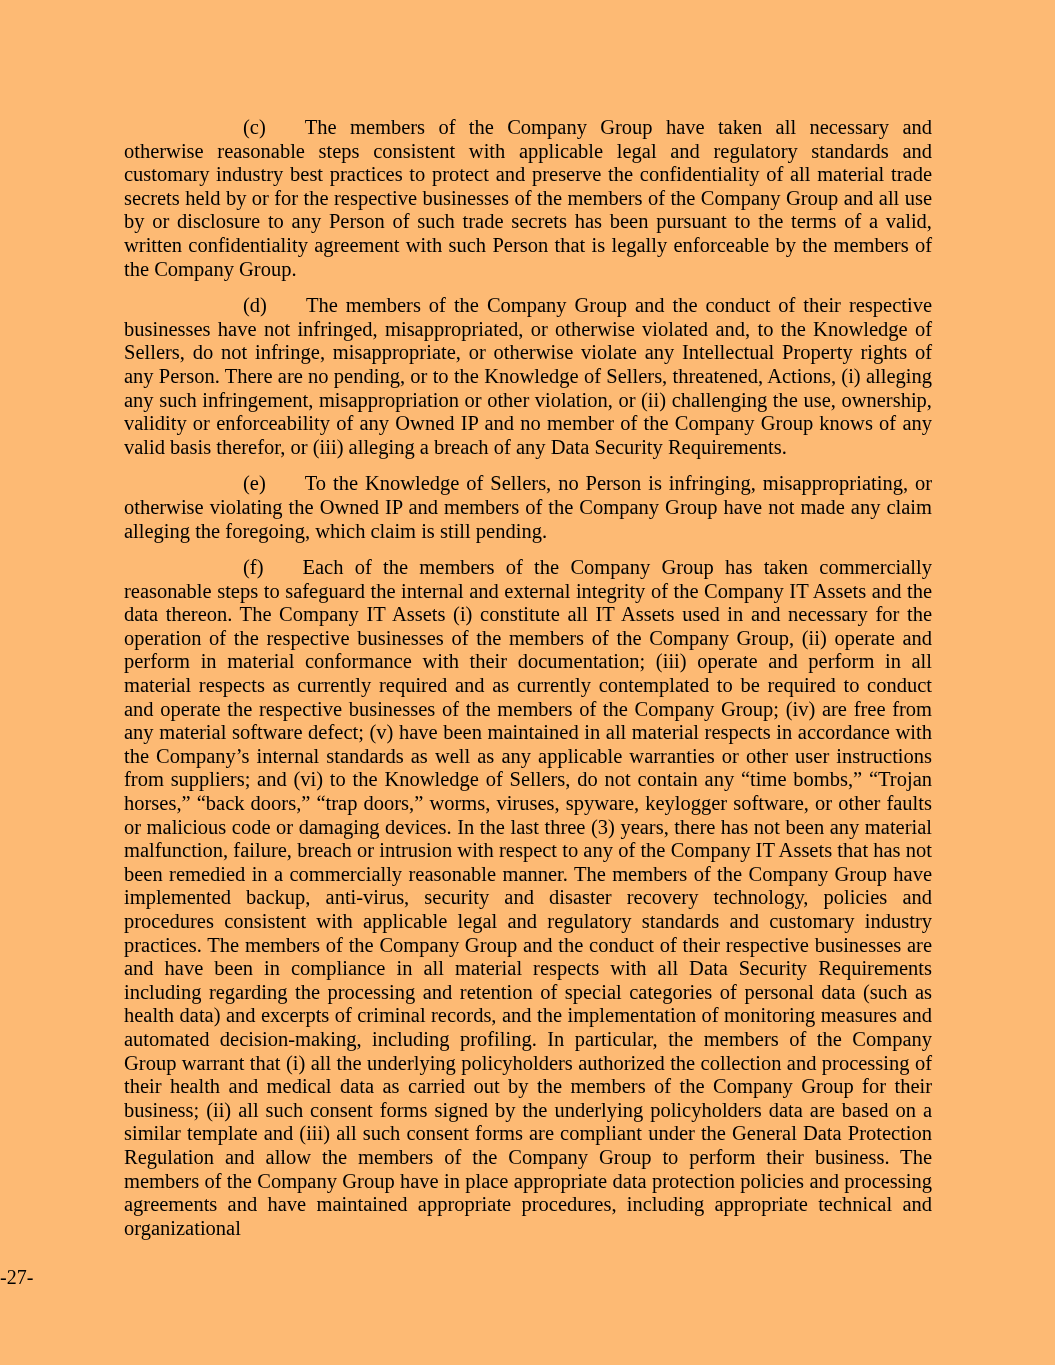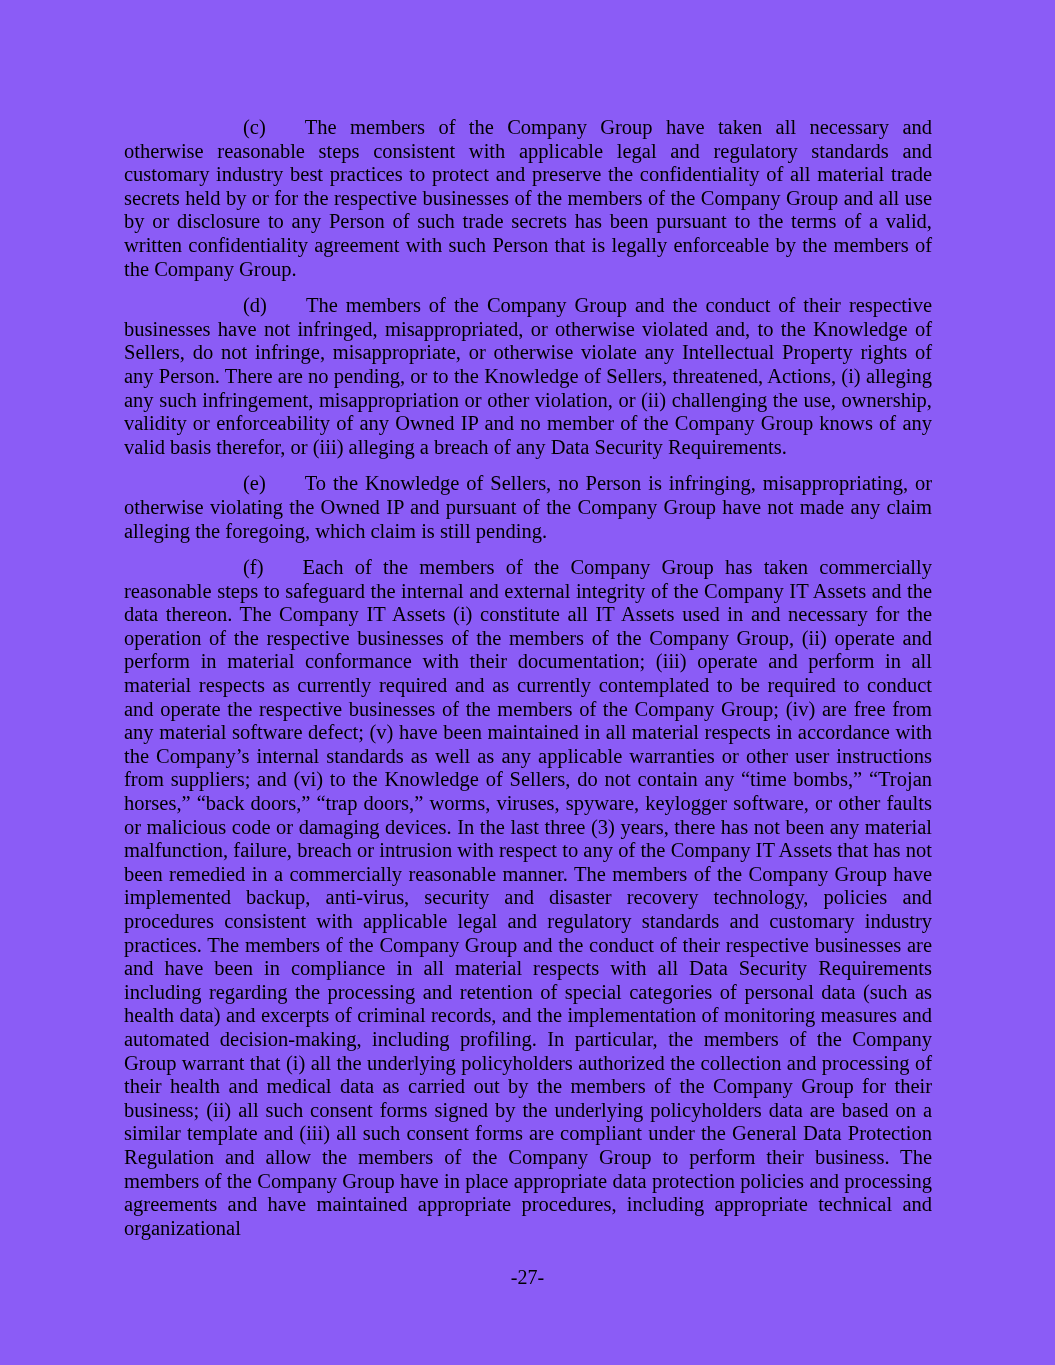--- a/index.html
+++ b/index.html
@@ -4,21 +4,21 @@
 <style>
   html, body {
     margin: 0;
     padding: 0;
     background: #ffffff;
   }
   .page {
     position: relative;
     width: 1055px;
     height: 1365px;
-    background: #8b5cf6;
+    background: #fdba74;
     color: #000000;
     font-family: "Liberation Serif", serif;
     overflow: hidden;
   }
   .content {
     position: absolute;
     left: 124px;
     top: 116px;
     width: 808px;
     font-size: 20.5px;
@@ -37,35 +37,34 @@
   }
   .ptab {
     display: inline-block;
     width: 39px;
   }
   .footer {
     position: absolute;
     left: 0;
     right: 0;
     top: 1266px;
-    text-align: center;
     font-size: 20px;
     color: #000000;
   }
 </style>
 </head>
 <body>
 
 <div class="page">
   <div class="content">
 
     <p class="para"><span class="plabel">(c)</span><span class="ptab"></span><span>The members of the Company Group have taken all necessary and otherwise reasonable steps consistent with applicable legal and regulatory standards and customary industry best practices to protect and preserve the confidentiality of all material trade secrets held by or for the respective businesses of the members of the Company Group and all use by or disclosure to any Person of such trade secrets has been pursuant to the terms of a valid, written confidentiality agreement with such Person that is legally enforceable by the members of the Company Group.</span></p>
 
     <p class="para"><span class="plabel">(d)</span><span class="ptab"></span><span>The members of the Company Group and the conduct of their respective businesses have not infringed, misappropriated, or otherwise violated and, to the Knowledge of Sellers, do not infringe, misappropriate, or otherwise violate any Intellectual Property rights of any Person.  There are no pending, or to the Knowledge of Sellers, threatened, Actions, (i) alleging any such infringement, misappropriation or other violation, or (ii) challenging the use, ownership, validity or enforceability of any Owned IP and no member of the Company Group knows of any valid basis therefor, or (iii) alleging a breach of any Data Security Requirements.</span></p>
 
-    <p class="para"><span class="plabel">(e)</span><span class="ptab"></span><span>To the Knowledge of Sellers, no Person is infringing, misappropriating, or otherwise violating the Owned IP and pursuant of the Company Group have not made any claim alleging the foregoing, which claim is still pending.</span></p>
+    <p class="para"><span class="plabel">(e)</span><span class="ptab"></span><span>To the Knowledge of Sellers, no Person is infringing, misappropriating, or otherwise violating the Owned IP and members of the Company Group have not made any claim alleging the foregoing, which claim is still pending.</span></p>
 
     <p class="para"><span class="plabel">(f)</span><span class="ptab"></span><span>Each of the members of the Company Group has taken commercially reasonable steps to safeguard the internal and external integrity of the Company IT Assets and the data thereon.  The Company IT Assets (i) constitute all IT Assets used in and necessary for the operation of the respective businesses of the members of the Company Group, (ii) operate and perform in material conformance with their documentation; (iii) operate and perform in all material respects as currently required and as currently contemplated to be required to conduct and operate the respective businesses of the members of the Company Group; (iv) are free from any material software defect; (v) have been maintained in all material respects in accordance with the Company’s internal standards as well as any applicable warranties or other user instructions from suppliers; and (vi) to the Knowledge of Sellers, do not contain any “time bombs,” “Trojan horses,” “back doors,” “trap doors,” worms, viruses, spyware, keylogger software, or other faults or malicious code or damaging devices.  In the last three (3) years, there has not been any material malfunction, failure, breach or intrusion with respect to any of the Company IT Assets that has not been remedied in a commercially reasonable manner.  The members of the Company Group have implemented backup, anti-virus, security and disaster recovery technology, policies and procedures consistent with applicable legal and regulatory standards and customary industry practices. The members of the Company Group and the conduct of their respective businesses are and have been in compliance in all material respects with all Data Security Requirements including regarding the processing and retention of special categories of personal data (such as health data) and excerpts of criminal records, and the implementation of monitoring measures and automated decision-making, including profiling. In particular, the members of the Company Group warrant that (i) all the underlying policyholders authorized the collection and processing of their health and medical data as carried out by the members of the Company Group for their business; (ii) all such consent forms signed by the underlying policyholders data are based on a similar template and (iii) all such consent forms are compliant under the General Data Protection Regulation and allow the members of the Company Group to perform their business. The members of the Company Group have in place appropriate data protection policies and processing agreements and have maintained appropriate procedures, including appropriate technical and organizational</span></p>
 
   </div>
 
   <div class="footer">-27-</div>
 </div>
 
 </body></html>

